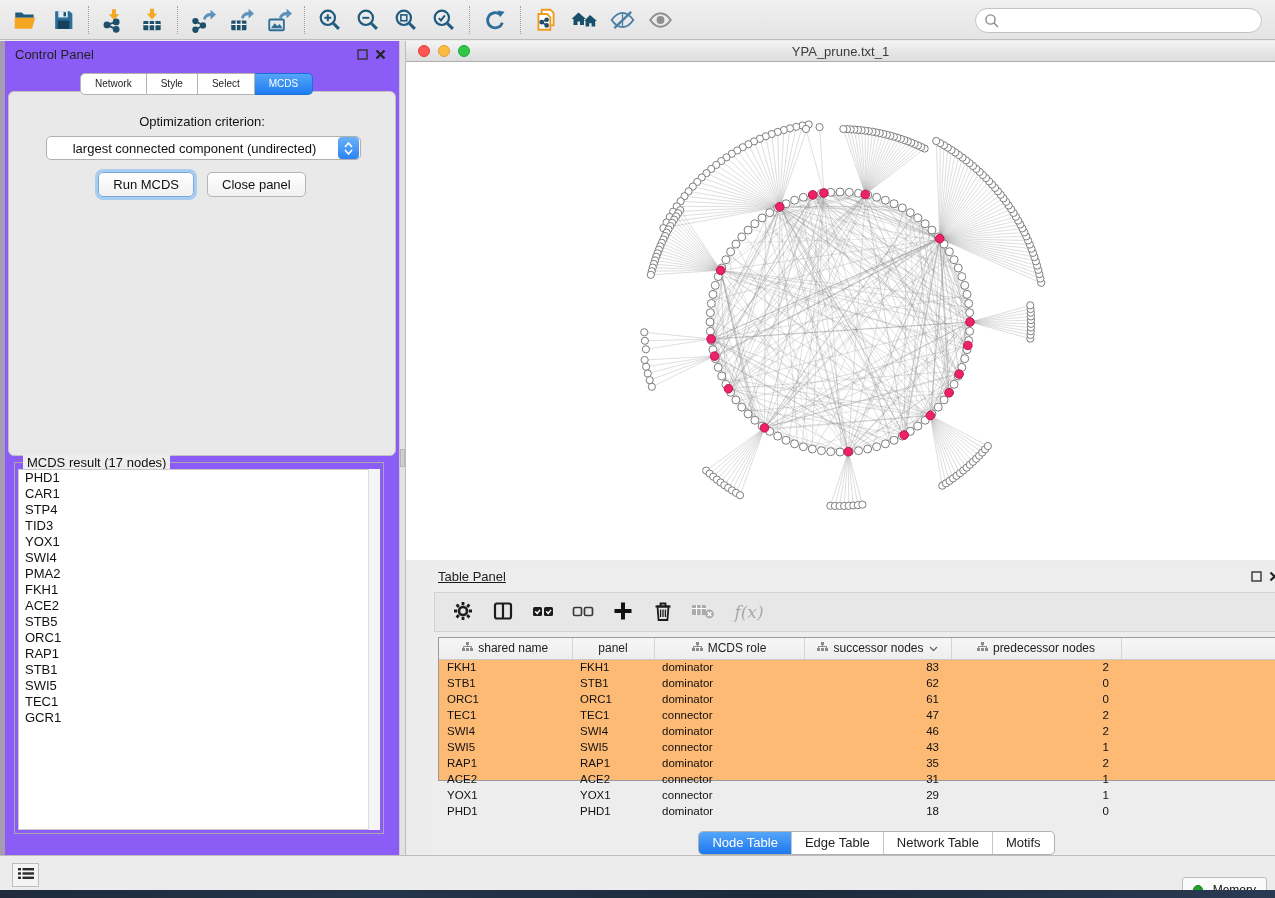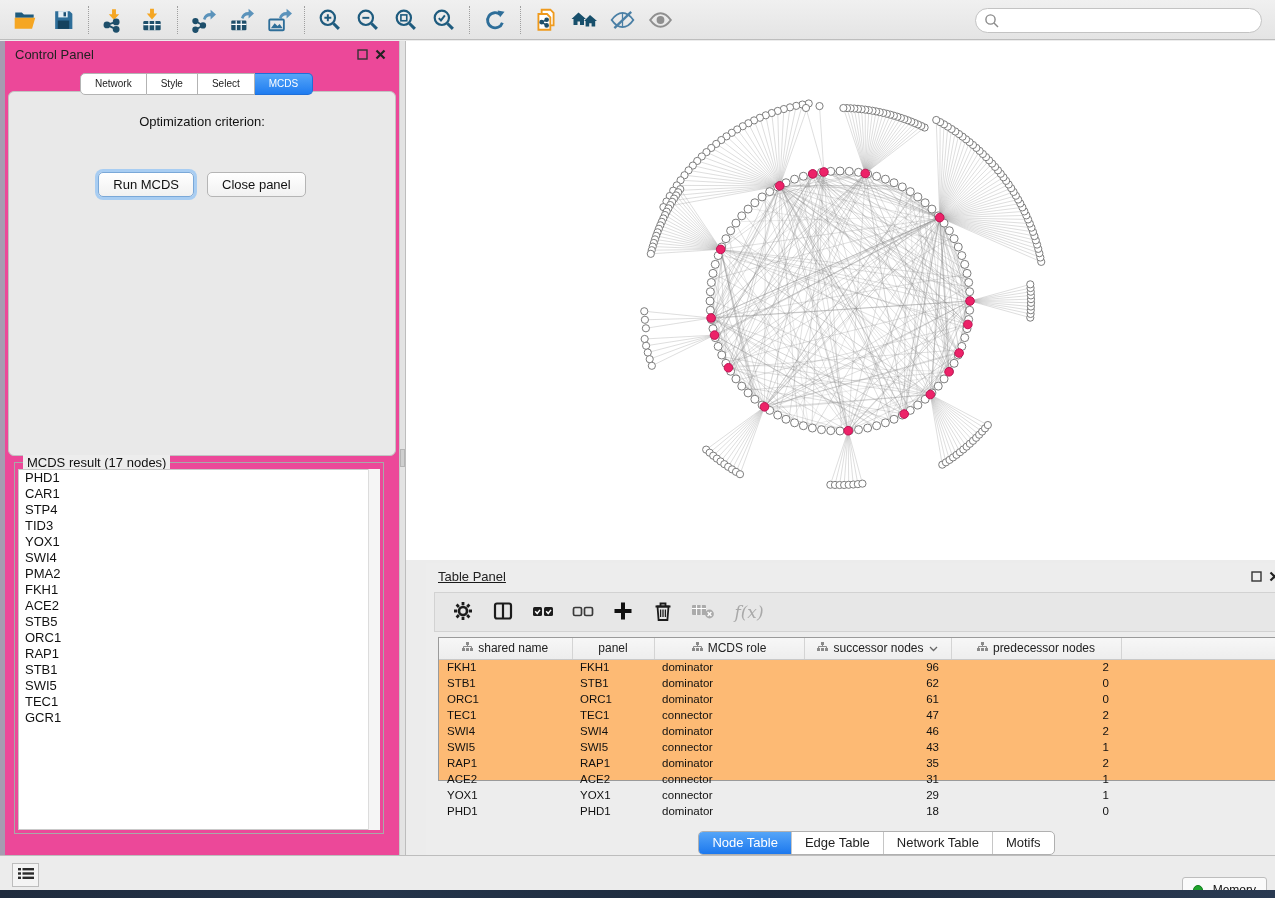--- a/index.html
+++ b/index.html
@@ -19,21 +19,21 @@
   .searchbox input { border:none; outline:none; flex:1; font-size:12px; background:transparent; }
   .searchbox svg { margin-right:5px; }
 
   
   .left-strip { position:absolute; left:0; top:41px; width:5px; height:849px; background:#a79bb1; }
   .bottom-strip { position:absolute; left:0; top:890px; width:1275px; height:8px;
     background:linear-gradient(90deg,#1f2b3d,#24344a 30%,#1d2a3c 60%,#2a3a52); }
 
   
   .control-panel { position:absolute; left:5px; top:41px; width:395px; height:814px;
-    background:#ec4899; border-right:1px solid #c9c9c9; }
+    background:#8b5cf6; border-right:1px solid #c9c9c9; }
   .panel-head { height:26px; display:flex; align-items:center; padding:0 10px; }
   .panel-title { font-size:13px; color:#222; }
   .panel-head .spacer { flex:1; }
   .wbtn { width:18px; height:16px; border:none; background:transparent; display:flex; align-items:center; justify-content:center; cursor:default; }
 
   .ctabs { position:absolute; left:75px; top:32px; display:flex; z-index:3; }
   .ctab { font-size:10px; padding:4px 14px 5px; background:#fff; border:1px solid #b3b3b3; border-left:none;
     color:#222; cursor:default; }
   .ctab:first-child { border-left:1px solid #b3b3b3; border-radius:5px 0 0 5px; }
   .ctab:last-child { border-radius:0 5px 5px 0; }
@@ -321,20 +321,31 @@
 
   <div class="ctabs" id="control-tabs">
       <div class="ctab">Network</div>
       <div class="ctab">Style</div>
       <div class="ctab">Select</div>
       <div class="ctab active">MCDS</div>
     </div>
 
   <div class="ctab-content">
     <div class="opt-label">Optimization criterion:</div>
+    <div class="dropdown">
+      <span class="dval">largest connected component (undirected)</span>
+      <span class="dcaret">
+        <svg width="9" height="6" viewBox="0 0 9 6">
+            <path d="M1 5l3.5-4L8 5" fill="none" stroke="#fff" stroke-width="1.6"></path>
+          </svg>
+        <svg width="9" height="6" viewBox="0 0 9 6">
+            <path d="M1 1l3.5 4L8 1" fill="none" stroke="#fff" stroke-width="1.6"></path>
+          </svg>
+      </span>
+    </div>
     <div class="btn-row">
       <button class="pbtn focus">Run MCDS</button>
       <button class="pbtn">Close panel</button>
     </div>
   </div>
 
   <div class="group-box">
     <span class="group-label">MCDS result (17 nodes)</span>
     <div class="mcds-list" id="mcds-list">
         <div class="list-item">PHD1</div>
@@ -356,20 +367,28 @@
       </div>
     <div class="list-scroll"></div>
   </div>
 </div>
 
 <div class="vsplit">
     <div class="handle"></div>
   </div>
 
 <div class="net-window">
+  <div class="net-titlebar">
+    <div class="traffic">
+      <span class="tl red"></span>
+      <span class="tl yellow"></span>
+      <span class="tl green"></span>
+    </div>
+    <span class="net-title">YPA_prune.txt_1</span>
+  </div>
   <svg class="net-canvas" id="net-svg" width="869" height="497">
       <line x1="373.771515434418" y1="144.7935346999421" x2="510.2016567196671" y2="365.3247716027812" stroke="#888888" stroke-opacity="0.38" stroke-width="0.7"></line>
       <line x1="373.771515434418" y1="144.7935346999421" x2="325.8449335455544" y2="332.12823025857807" stroke="#888888" stroke-opacity="0.38" stroke-width="0.7"></line>
       <line x1="373.771515434418" y1="144.7935346999421" x2="563.491988921589" y2="248.51850161646712" stroke="#888888" stroke-opacity="0.38" stroke-width="0.7"></line>
       <line x1="373.771515434418" y1="144.7935346999421" x2="542.5910325520236" y2="331.47018713621327" stroke="#888888" stroke-opacity="0.38" stroke-width="0.7"></line>
       <line x1="373.771515434418" y1="144.7935346999421" x2="563.8348831636949" y2="253.4499531398865" stroke="#888888" stroke-opacity="0.38" stroke-width="0.7"></line>
       <line x1="373.771515434418" y1="144.7935346999421" x2="391.75006171381665" y2="382.94284328424203" stroke="#888888" stroke-opacity="0.38" stroke-width="0.7"></line>
       <line x1="373.771515434418" y1="144.7935346999421" x2="551.8790710505355" y2="314.813544022101" stroke="#888888" stroke-opacity="0.38" stroke-width="0.7"></line>
       <line x1="373.771515434418" y1="144.7935346999421" x2="534.7438699617957" y2="342.16247723335033" stroke="#888888" stroke-opacity="0.38" stroke-width="0.7"></line>
       <line x1="373.771515434418" y1="144.7935346999421" x2="483.41765750336066" y2="380.24098771583897" stroke="#888888" stroke-opacity="0.38" stroke-width="0.7"></line>
@@ -1231,21 +1250,21 @@
                 <span>predecessor nodes</span>
               </span></th>
             <th></th>
           </tr>
         </thead>
       <tbody id="tbody">
           <tr>
             <td>FKH1</td>
             <td>FKH1</td>
             <td>dominator</td>
-            <td class="num">96</td>
+            <td class="num">83</td>
             <td class="num">2</td>
             <td></td>
           </tr>
           <tr>
             <td>STB1</td>
             <td>STB1</td>
             <td>dominator</td>
             <td class="num">62</td>
             <td class="num">0</td>
             <td></td>

